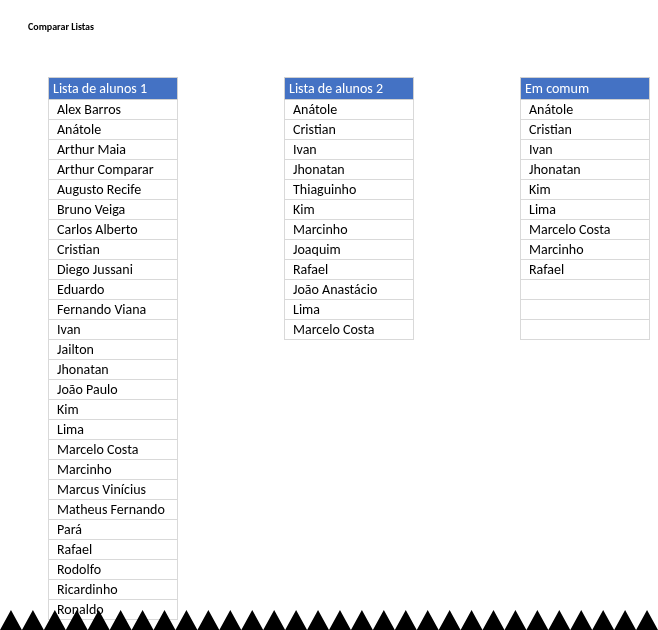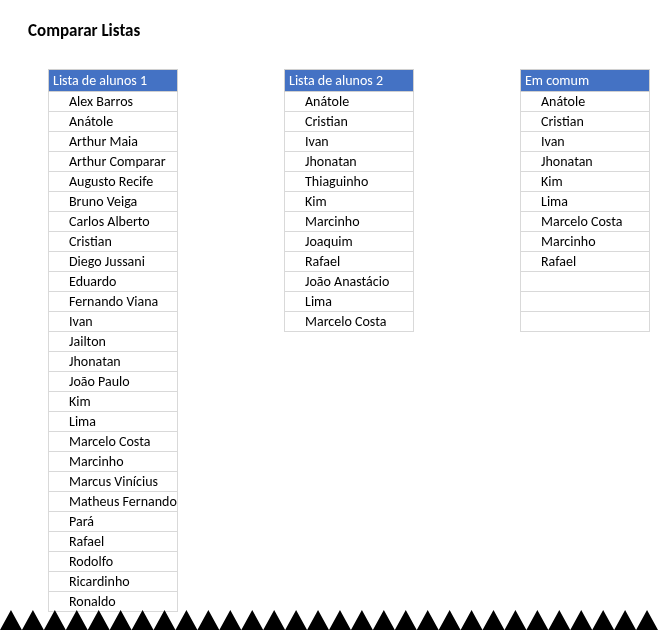--- a/index.html
+++ b/index.html
@@ -11,22 +11,22 @@
     color: #000;
     background: #fff;
     width: 658px;
   }
   .page {
     padding: 20px 0 0 28px;
     position: relative;
   }
   .title {
     font-weight: bold;
-    font-size: 17px;
-    margin-bottom: 28px;
+    font-size: 10px;
+    margin-bottom: 44px;
   }
   .lists {
     display: flex;
     gap: 106px;
     align-items: flex-start;
     margin-left: 20px;
   }
   .col {
     width: 130px;
   }
@@ -35,21 +35,21 @@
     color: #fff;
     padding: 2px 4px;
     border: 1px solid #d0d0d0;
     font-size: 14px;
     white-space: nowrap;
   }
   .cell {
     border-left: 1px solid #d9d9d9;
     border-right: 1px solid #d9d9d9;
     border-bottom: 1px solid #d9d9d9;
-    padding: 1px 20px;
+    padding: 1px 8px;
     font-size: 14px;
     line-height: 18px;
     height: 20px;
     white-space: nowrap;
   }
   .zigzag {
     position: absolute;
     left: 0;
     bottom: 0;
     width: 658px;

